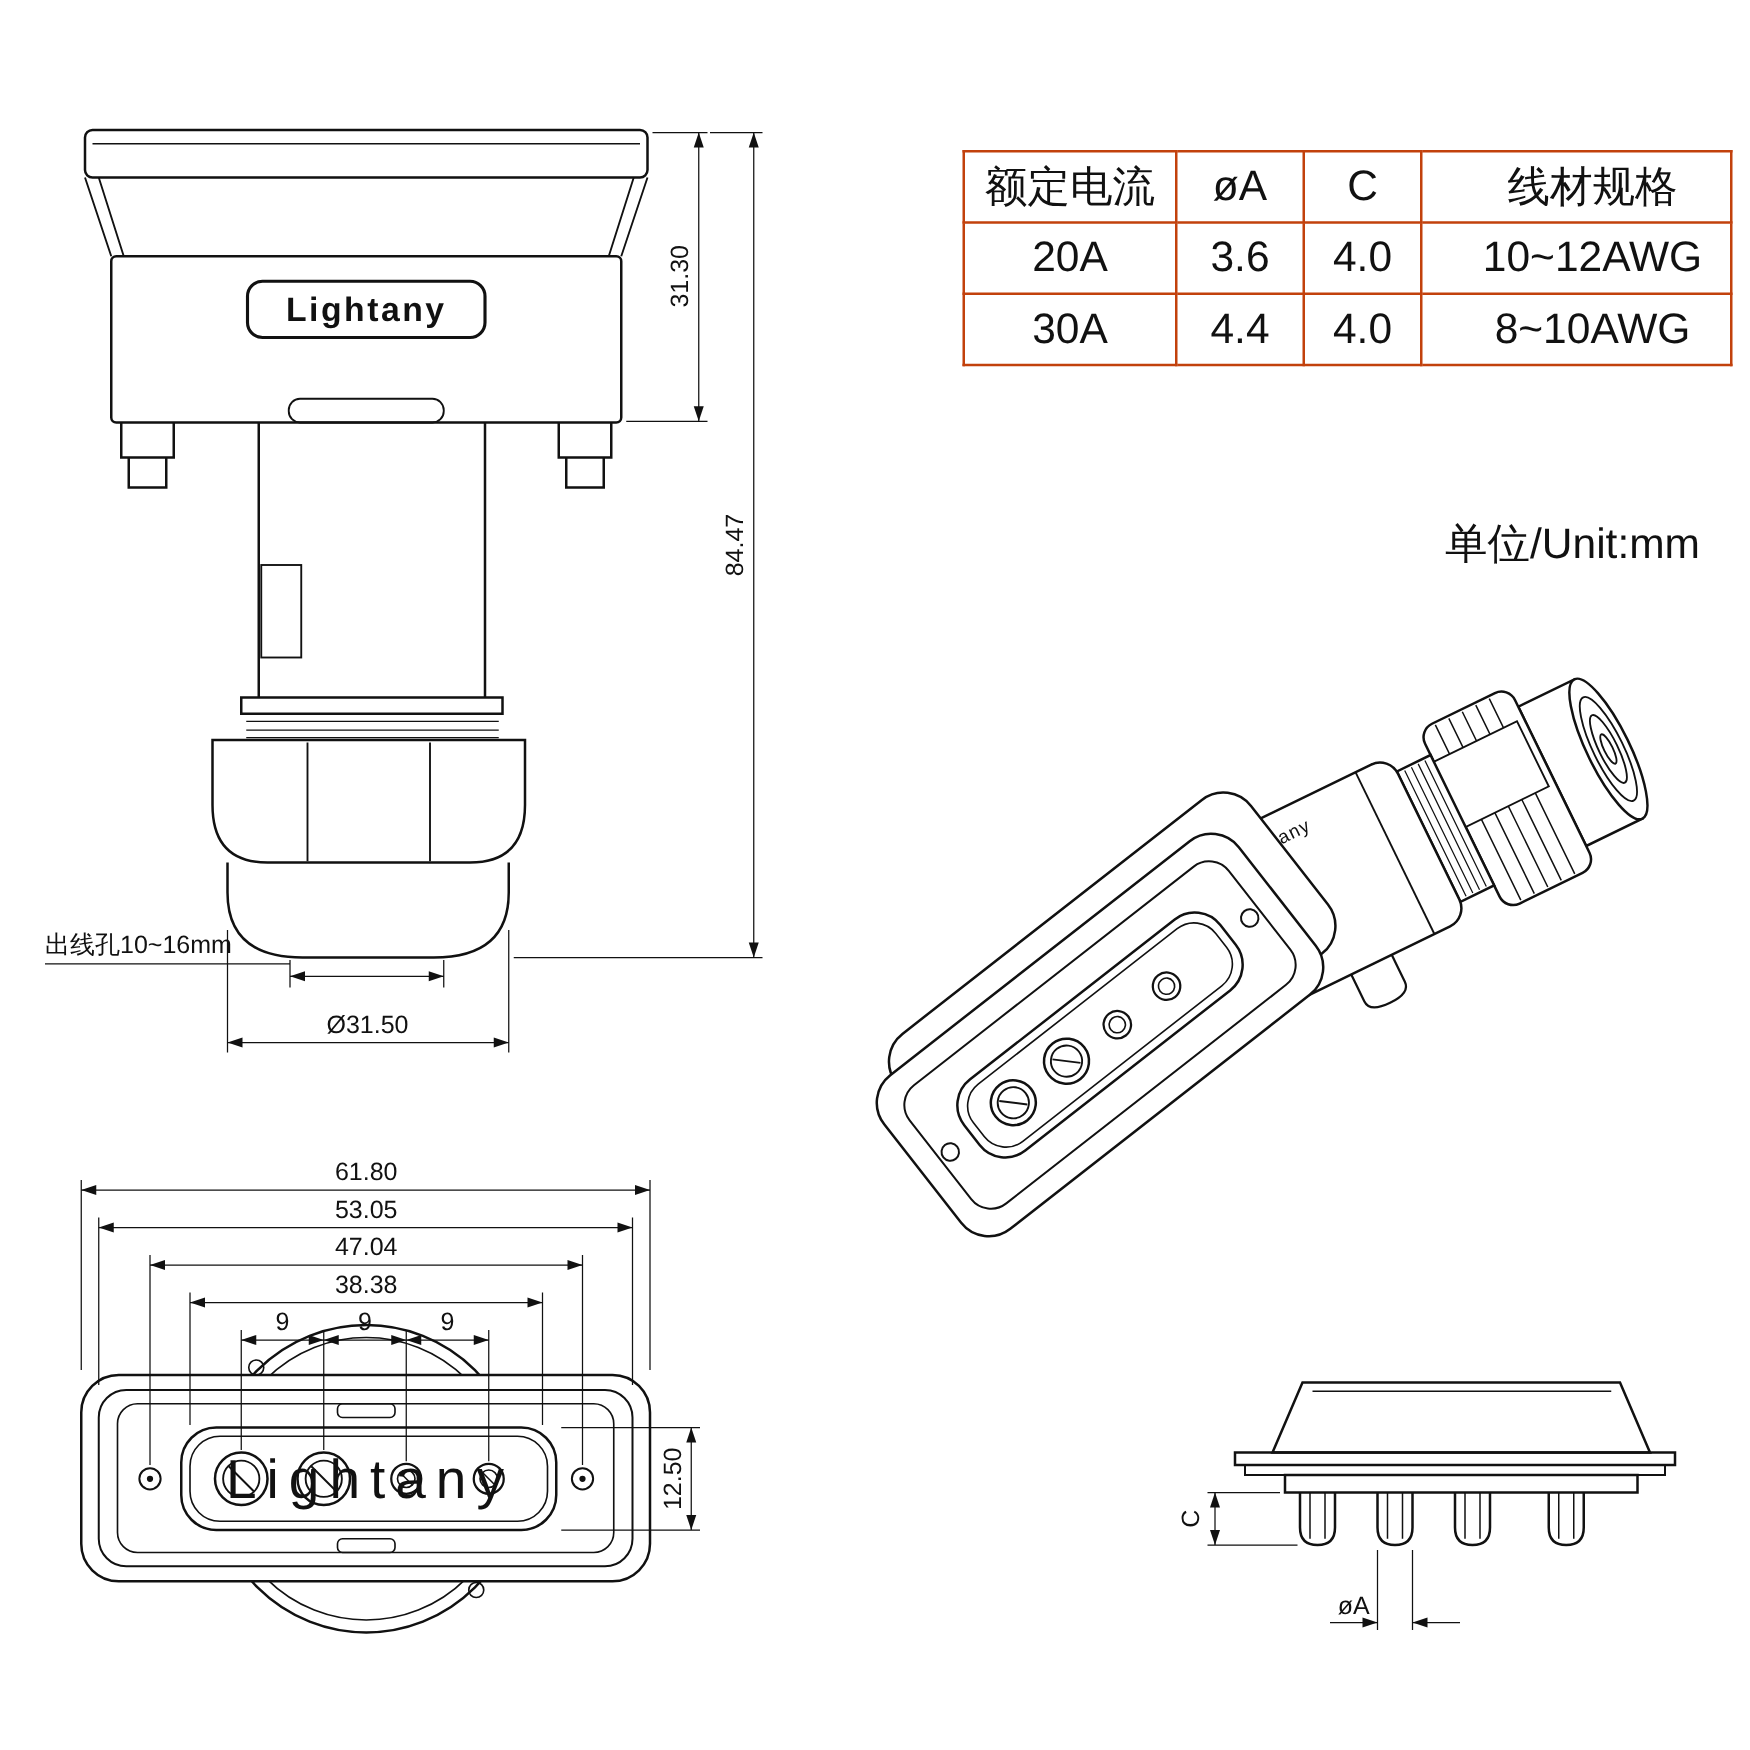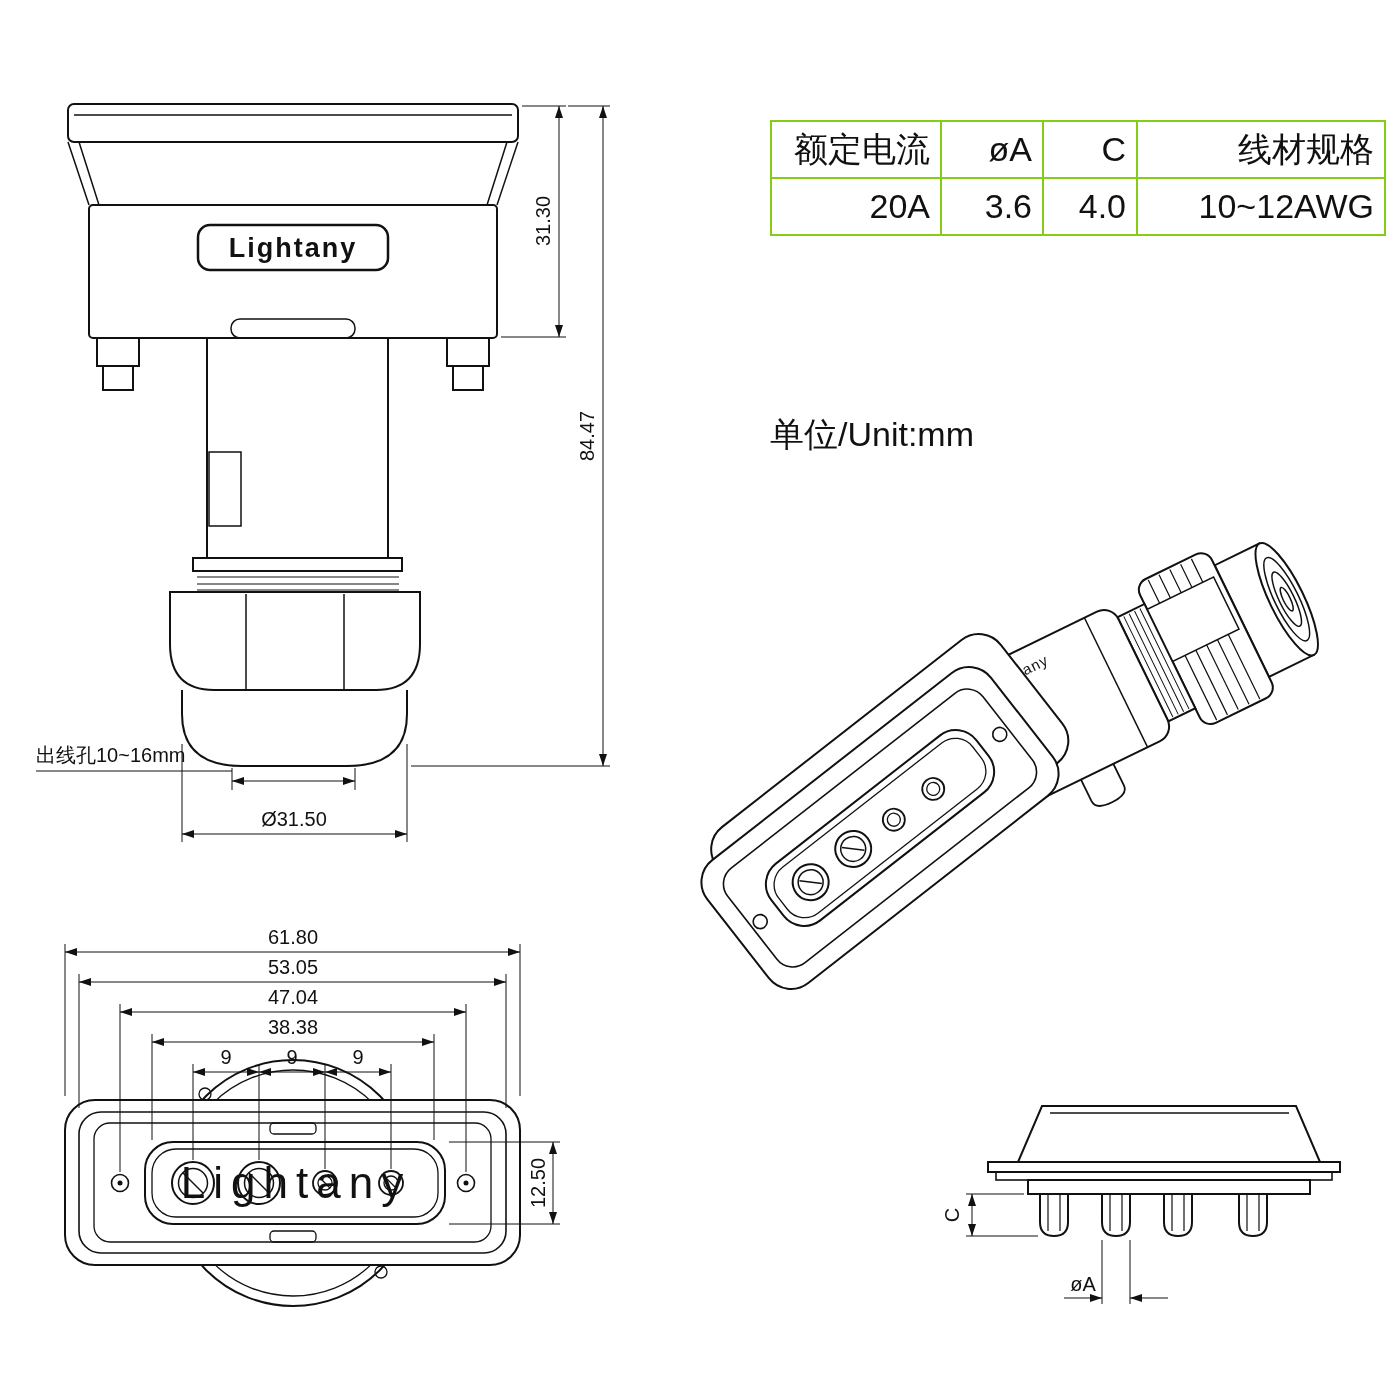--- a/index.html
+++ b/index.html
@@ -1,25 +1,25 @@
 <!DOCTYPE html>
 <html><head>
 <meta charset="utf-8">
 <style>
   html,body{margin:0;padding:0;}
   body{width:1400px;height:1400px;background:#ffffff;position:relative;overflow:hidden;font-family:"Liberation Sans",sans-serif;}
   #drawing{position:absolute;left:0;top:0;}
   svg text{font-family:"Liberation Sans",sans-serif;fill:#111;}
   .spec-table{position:absolute;left:770px;top:120px;border-collapse:collapse;color:#111;background:#fff;}
-  .spec-table th,.spec-table td{border:2px solid #84cc16;font-weight:400;text-align:right;font-size:34px;padding:0 10px;height:55px;}
+  .spec-table th,.spec-table td{border:2px solid #c2410c;font-weight:400;text-align:center;font-size:34px;padding:0 10px;height:55px;}
   .spec-table th:nth-child(1),.spec-table td:nth-child(1){width:148px;}
   .spec-table th:nth-child(2),.spec-table td:nth-child(2){width:80px;}
   .spec-table th:nth-child(3),.spec-table td:nth-child(3){width:72px;}
   .spec-table th:nth-child(4),.spec-table td:nth-child(4){width:200px;padding-left:36px;}
-  .unit-note{position:absolute;left:770px;top:412px;width:590px;font-size:34px;color:#111;}
+  .unit-note{position:absolute;left:770px;top:412px;width:590px;text-align:right;font-size:34px;color:#111;}
 </style>
 </head>
 <body>
 
 <svg id="drawing" width="1400" height="1400" viewBox="0 0 1400 1400">
   <defs>
     <marker id="ae" markerUnits="userSpaceOnUse" markerWidth="14" markerHeight="10" refX="13" refY="5" orient="auto">
         <path d="M1,1 L13,5 L1,9 Z" fill="#111"></path>
       </marker>
     <marker id="as" markerUnits="userSpaceOnUse" markerWidth="14" markerHeight="10" refX="1" refY="5" orient="auto">
@@ -209,16 +209,22 @@
       <th>线材规格</th>
     </tr>
   </thead>
   <tbody>
     <tr>
       <td>20A</td>
       <td>3.6</td>
       <td>4.0</td>
       <td>10~12AWG</td>
     </tr>
+    <tr>
+      <td>30A</td>
+      <td>4.4</td>
+      <td>4.0</td>
+      <td>8~10AWG</td>
+    </tr>
   </tbody>
 </table>
 
 <div class="unit-note">单位/Unit:mm</div>
 
 </body></html>

